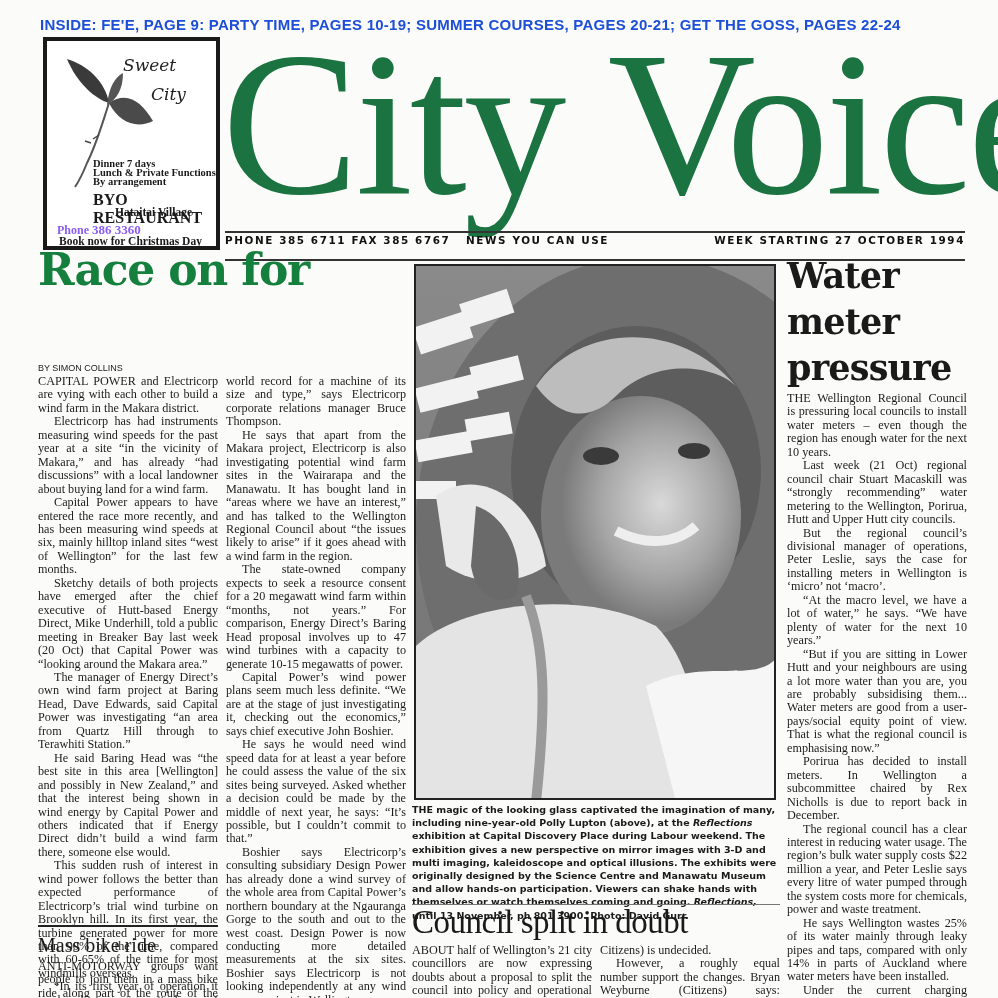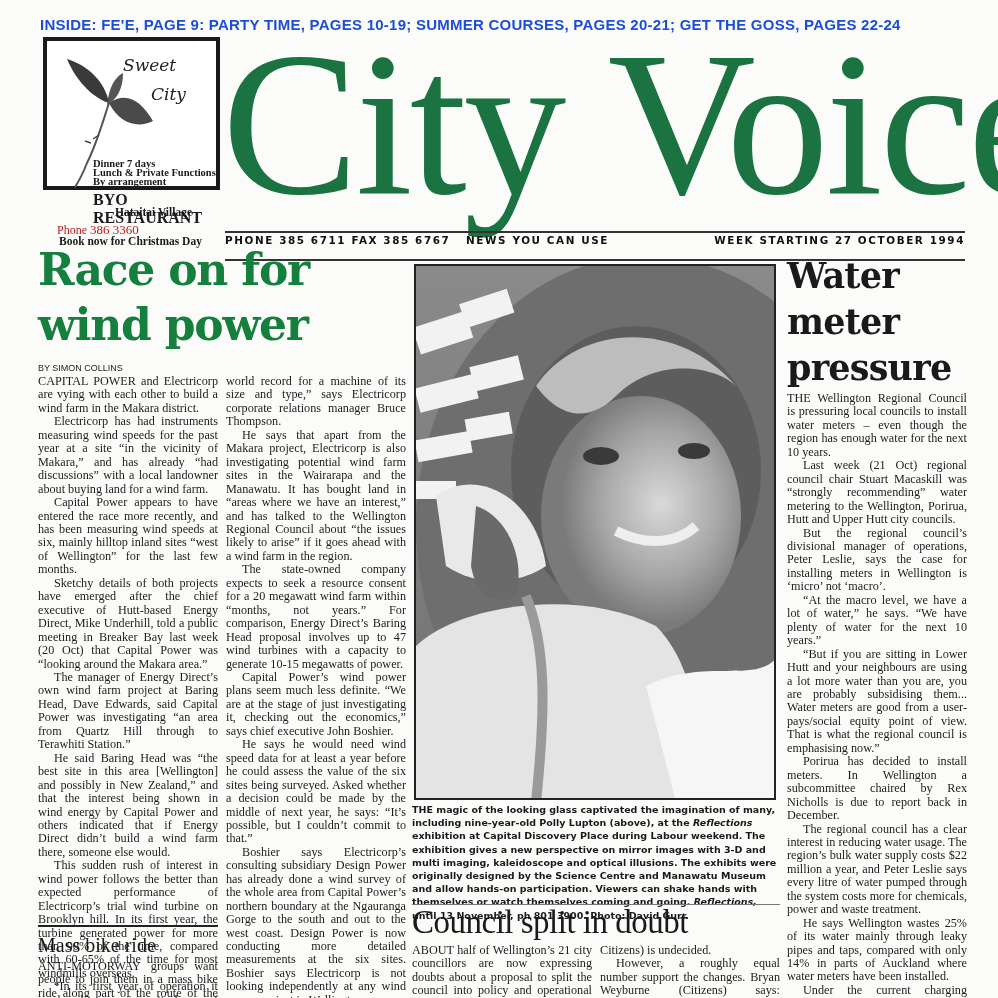--- a/index.html
+++ b/index.html
@@ -6,30 +6,30 @@
   html, body { width: 998px; height: 998px; overflow: hidden; background: #fbfbf9; }
   body { position: relative; font-family: "Liberation Serif", serif; color: #1d1d1d; }
 
   .topline {
     position: absolute; left: 40px; top: 16px; width: 930px;
     font-family: "Liberation Sans", sans-serif; font-weight: 700;
     font-size: 15px; letter-spacing: 0.25px; white-space: nowrap; color: #1d4ed8;
   }
 
   .ad {
-    position: absolute; left: 43px; top: 37px; width: 177px; height: 153px;
+    position: absolute; left: 43px; top: 37px; width: 177px; height: 213px;
     border: 4px solid #1a1a1a; background: #fff; padding: 4px;
   }
   .ad .leaf { position: absolute; left: 10px; top: 10px; width: 110px; height: 140px; }
   .ad .script1 { position: absolute; left: 76px; top: 14px; font-family: "DejaVu Serif", serif; font-style: italic; font-size: 17px; color: #222; }
   .ad .script2 { position: absolute; left: 104px; top: 43px; font-family: "DejaVu Serif", serif; font-style: italic; font-size: 17px; color: #222; }
   .ad .info { position: absolute; left: 46px; top: 118px; font-size: 10.5px; font-weight: 700; line-height: 9px; color: #1a1a1a; }
   .ad .byo { position: absolute; left: 46px; top: 150px; font-size: 16px; font-weight: 700; color: #1a1a1a; }
   .ad .village { position: absolute; left: 68px; top: 165px; font-size: 11.5px; font-weight: 700; color: #1a1a1a; }
-  .ad .phone { position: absolute; left: 10px; top: 181px; font-size: 12px; font-weight: 400; color: #b91c1c; }
+  .ad .phone { position: absolute; left: 10px; top: 181px; font-size: 12px; font-weight: 700; color: #8b5cf6; }
   .ad .phone .num { font-size: 13px; }
   .ad .book { position: absolute; left: 12px; top: 194px; font-size: 11.5px; font-weight: 700; color: #1a1a1a; white-space: nowrap; }
 
   .masthead {
     position: absolute; left: 222px; top: 14px; width: 760px; height: 220px;
     font-family: "Liberation Serif", serif; font-size: 205px; line-height: 220px;
     color: #1a7340; letter-spacing: -3px; white-space: nowrap;
   }
 
   .strap {
@@ -110,21 +110,20 @@
 <div class="strap">
   <span>
     <span>PHONE 385 6711 FAX 385 6767</span>&nbsp;&nbsp;
     <span>NEWS YOU CAN USE</span>
   </span>
   <span>WEEK STARTING 27 OCTOBER 1994</span>
 </div>
 
 <div class="headline">
   <div>Race on for</div>
-  <div>wind power</div>
 </div>
 <div class="byline">BY SIMON COLLINS</div>
 
 <div class="col" style="left:38px; top:375px; width:180px;">
   <p class="first">CAPITAL POWER and Electricorp are vying with each other to build a wind farm in the Makara district.</p>
   <p>Electricorp has had instruments measuring wind speeds for the past year at a site “in the vicinity of Makara,” and has already “had discussions” with a local landowner about buying land for a wind farm.</p>
   <p>Capital Power appears to have entered the race more recently, and has been measuring wind speeds at six, mainly hilltop inland sites “west of Wellington” for the last few months.</p>
   <p>Sketchy details of both projects have emerged after the chief executive of Hutt-based Energy Direct, Mike Underhill, told a public meeting in Breaker Bay last week (20 Oct) that Capital Power was “looking around the Makara area.”</p>
   <p>The manager of Energy Direct’s own wind farm project at Baring Head, Dave Edwards, said Capital Power was investigating “an area from Quartz Hill through to Terawhiti Station.”</p>
   <p>He said Baring Head was “the best site in this area [Wellington] and possibly in New Zealand,” and that the interest being shown in wind energy by Capital Power and others indicated that if Energy Direct didn’t build a wind farm there, someone else would.</p>

